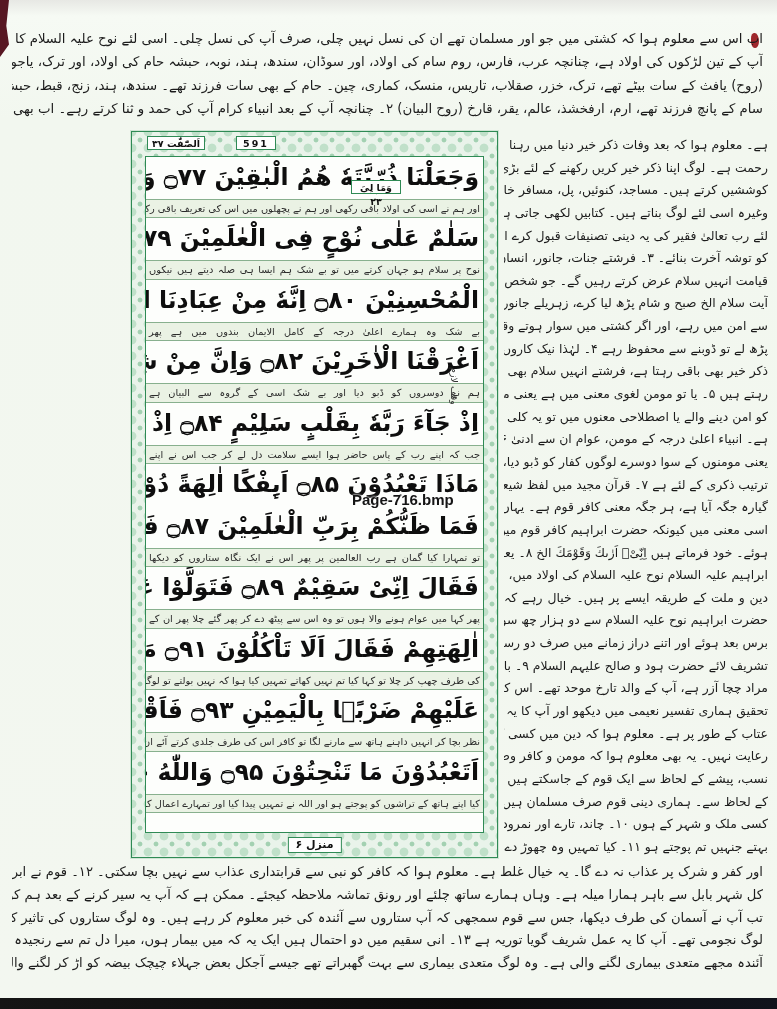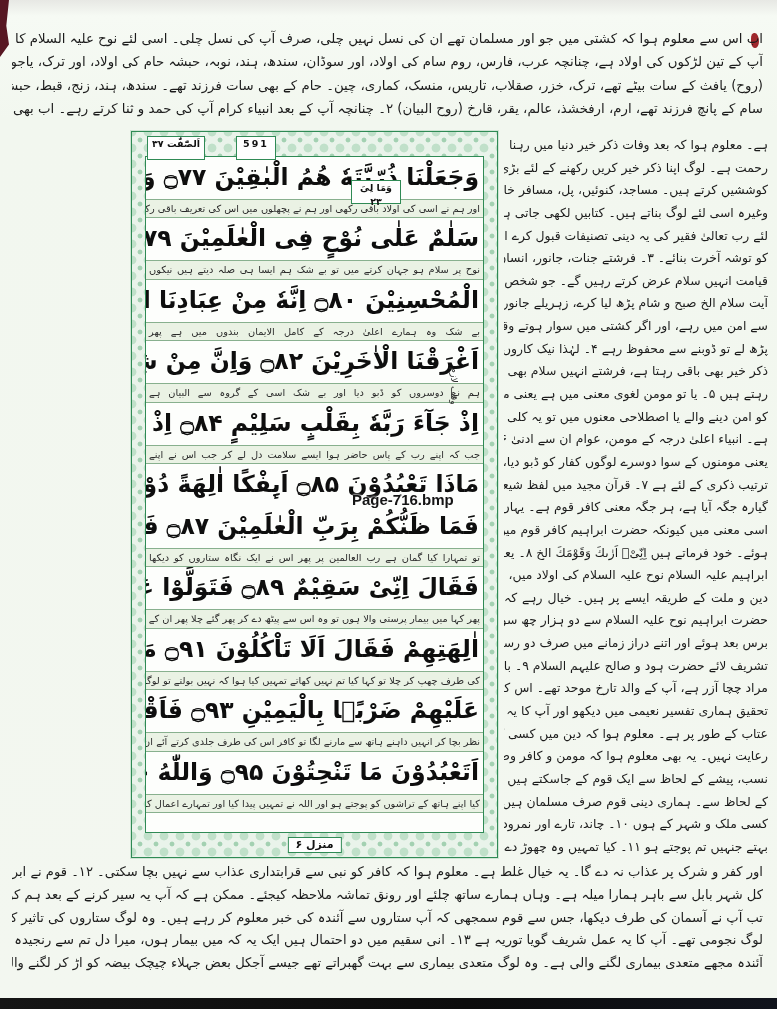--- a/index.html
+++ b/index.html
@@ -42,21 +42,21 @@
   .row-ar {
     height:42px; line-height:41px; font-size:23.5px; font-weight:700;
     padding:0 4px; background:#fdfefc; color:#0e0e0e;
   }
   .row-ur {
     height:19.4px; line-height:17.5px; font-size:9.8px;
     padding:0 3px; background:#eaf2e4; color:#2a2a2a;
     border-top:1px solid #88b08e; border-bottom:1px solid #88b08e;
   }
   .hdr-label {
-    position:absolute; top:4px; height:24px; line-height:14px;
+    position:absolute; top:4px; height:14px; line-height:14px;
     background:#fefefe; border:1px solid #2f8a55;
     font-size:9.5px; font-weight:700; text-align:center;
     direction:rtl; z-index:3; padding:0 3px; color:#111;
   }
   .surah-label { left:15px;  width:58px; }
   .pageno-label{ left:104px; width:40px; letter-spacing:2px; }
   .juz-label   { left:219px; width:50px;margin-top:44px; }
   .manzil-label{
     position:absolute; bottom:4px; left:50%; transform:translateX(-50%);
     height:16px; line-height:13px; background:#fefefe; border:1px solid #2f8a55;
@@ -124,21 +124,21 @@
 
       <div class="row-ar jline">اِذْ جَآءَ رَبَّهٗ بِقَلْبٍ سَلِیْمٍ ۝۸۴ اِذْ قَالَ لِاَبِیْهِ وَقَوْمِهٖ</div>
       <div class="row-ur jline">جب کہ اپنے رب کے پاس حاضر ہوا ایسے سلامت دل لے کر جب اس نے اپنے</div>
 
       <div class="row-ar jline">مَاذَا تَعْبُدُوْنَ ۝۸۵ اَىِٕفْكًا اٰلِهَةً دُوْنَ اللّٰهِ تُرِیْدُوْنَ ۝۸۶</div>
 
       <div class="row-ar jline">فَمَا ظَنُّكُمْ بِرَبِّ الْعٰلَمِیْنَ ۝۸۷ فَنَظَرَ نَظْرَةً فِی النُّجُوْمِ ۝۸۸</div>
       <div class="row-ur jline">تو تمہارا کیا گمان ہے رب العالمین پر پھر اس نے ایک نگاہ ستاروں کو دیکھا</div>
 
       <div class="row-ar jline">فَقَالَ اِنِّیْ سَقِیْمٌ ۝۸۹ فَتَوَلَّوْا عَنْهُ مُدْبِرِیْنَ ۝۹۰ فَرَاغَ اِلٰۤی</div>
-      <div class="row-ur jline">پھر کہا میں بیمار پرستی والا ہوں تو وہ اس سے پیٹھ دے کر پھر گئے چلا پھر ان کے</div>
+      <div class="row-ur jline">پھر کہا میں عوام ہونے والا ہوں تو وہ اس سے پیٹھ دے کر پھر گئے چلا پھر ان کے</div>
 
       <div class="row-ar jline">اٰلِهَتِهِمْ فَقَالَ اَلَا تَاْكُلُوْنَ ۝۹۱ مَا لَكُمْ لَا تَنْطِقُوْنَ ۝۹۲ فَرَاغَ</div>
       <div class="row-ur jline">کی طرف چھپ کر چلا تو کہا کیا تم نہیں کھاتے تمہیں کیا ہوا کہ نہیں بولتے تو لوگوں</div>
 
       <div class="row-ar jline">عَلَیْهِمْ ضَرْبًۢا بِالْیَمِیْنِ ۝۹۳ فَاَقْبَلُوْۤا اِلَیْهِ یَزِفُّوْنَ ۝۹۴ قَالَ</div>
       <div class="row-ur jline">نظر بچا کر انہیں داہنے ہاتھ سے مارنے لگا تو کافر اس کی طرف جلدی کرتے آئے ان</div>
 
       <div class="row-ar jline">اَتَعْبُدُوْنَ مَا تَنْحِتُوْنَ ۝۹۵ وَاللّٰهُ خَلَقَكُمْ وَمَا تَعْمَلُوْنَ ۝۹۶</div>
       <div class="row-ur jline">کیا اپنے ہاتھ کے تراشوں کو پوجتے ہو اور اللہ نے تمہیں پیدا کیا اور تمہارے اعمال کو</div>
     </div>

